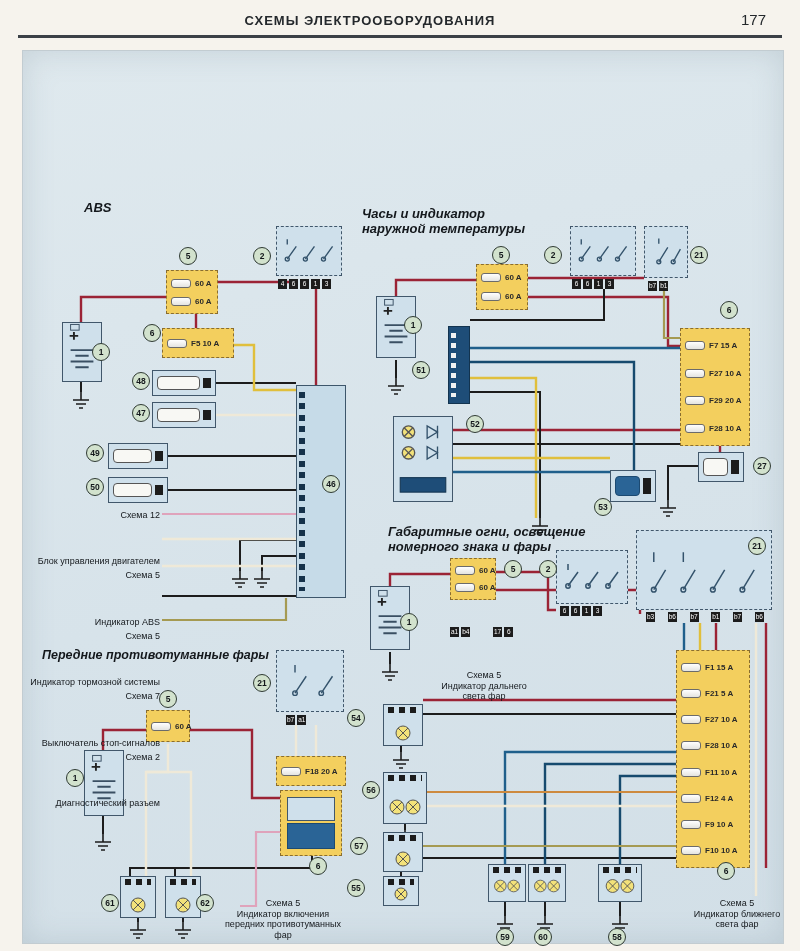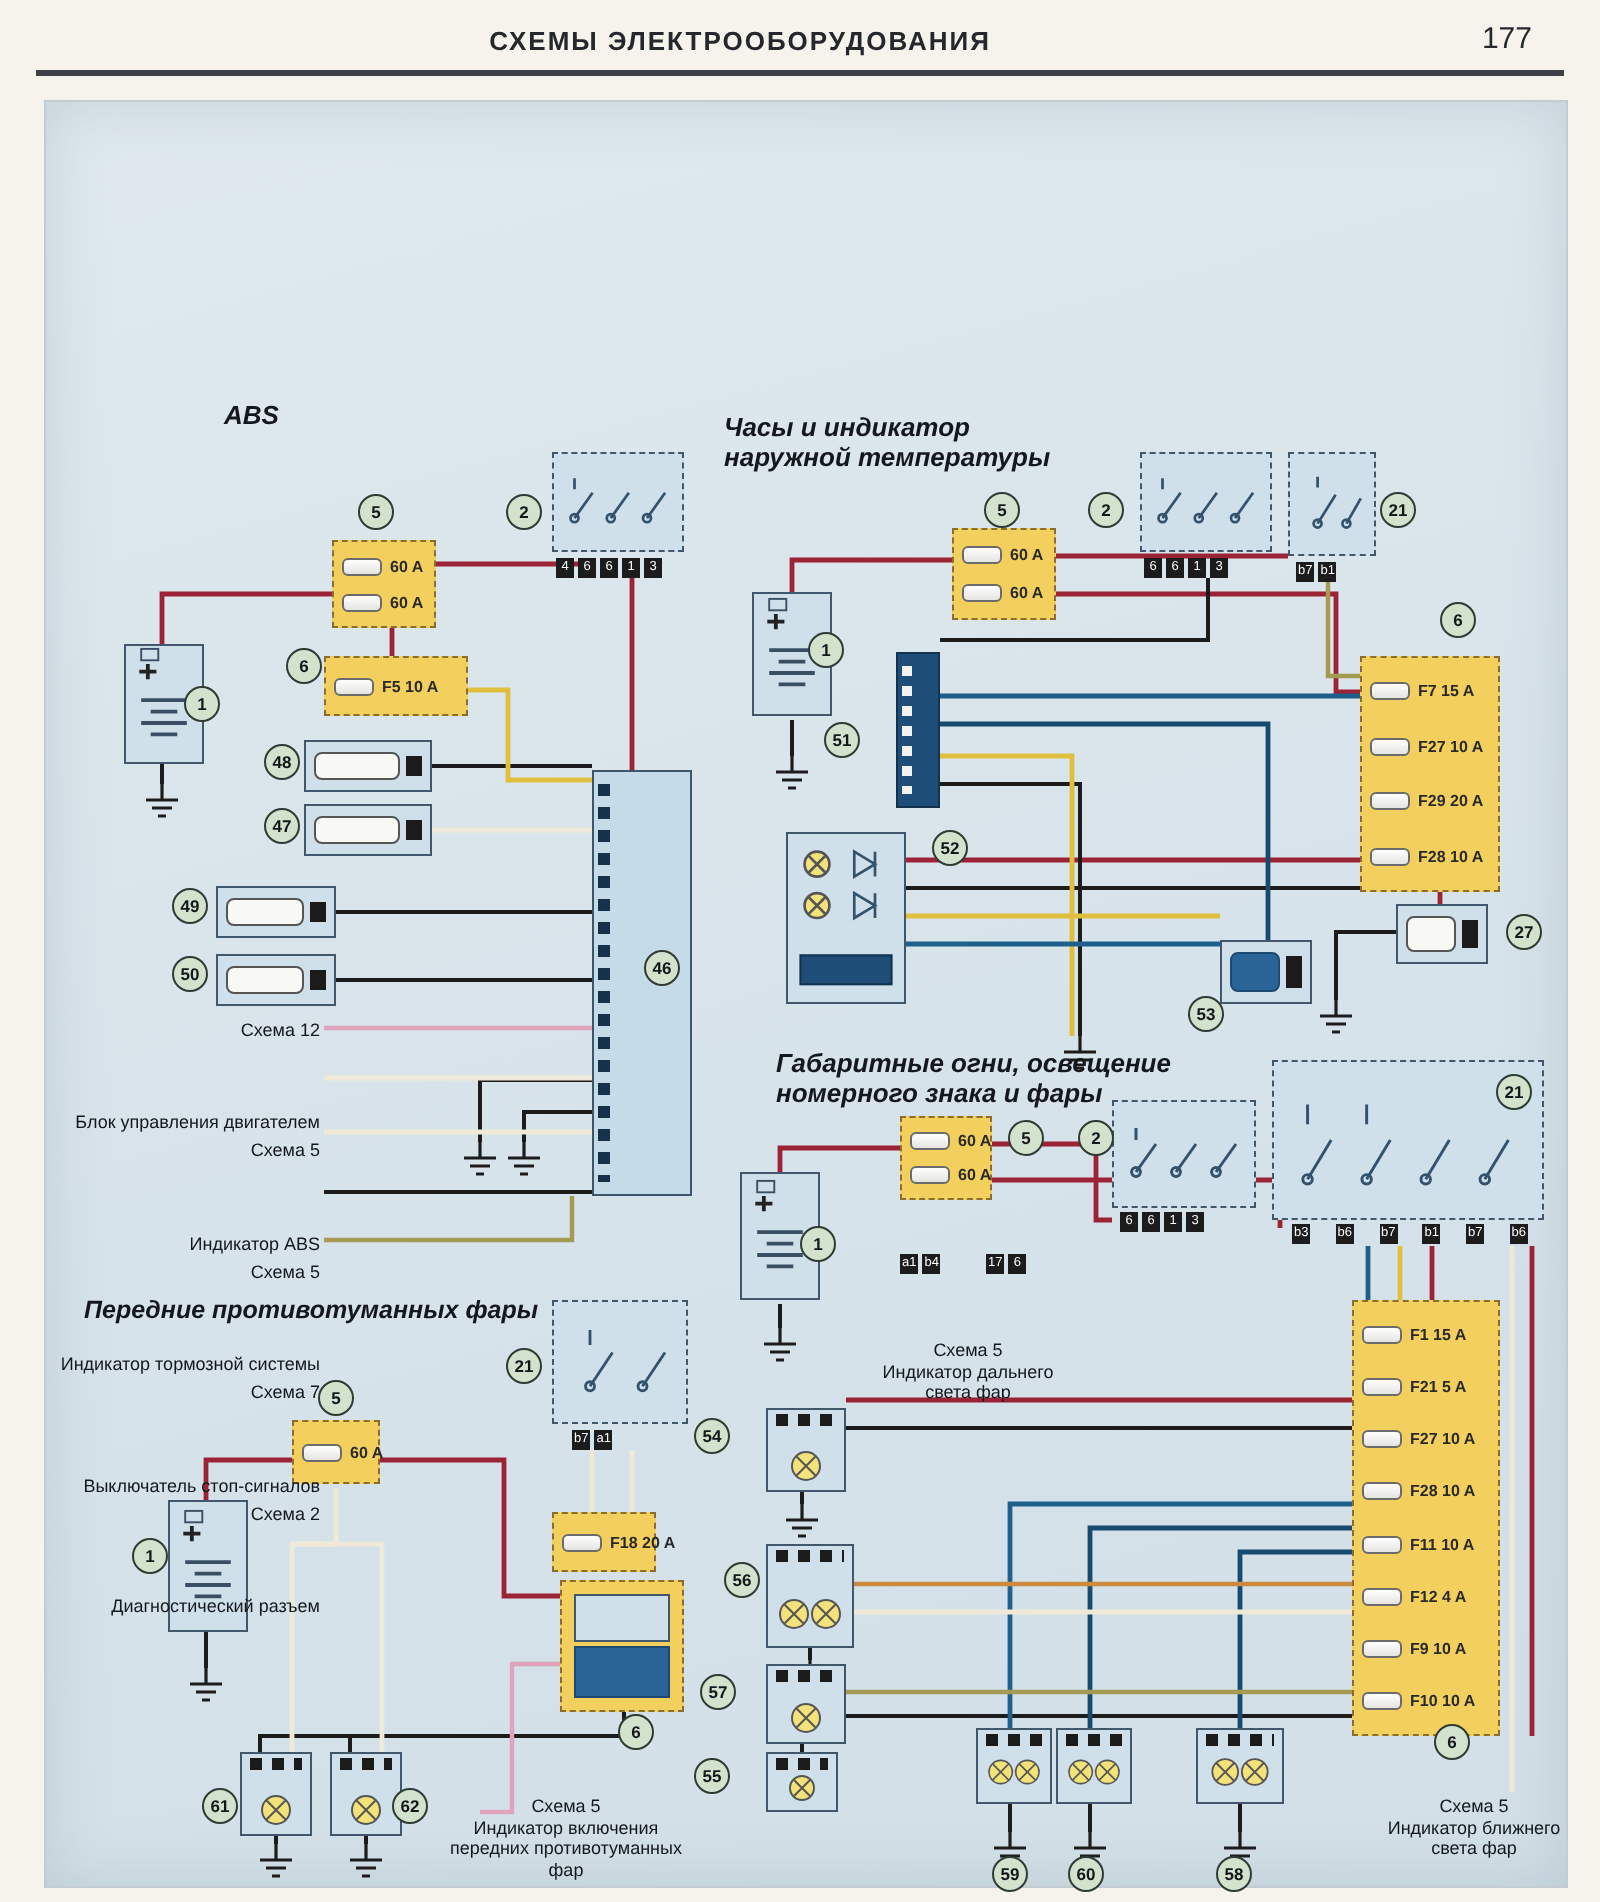--- a/index.html
+++ b/index.html
@@ -180,30 +180,30 @@
       <path d="M537 924 H553 M540 928 H550 M543 932 H547 M545 916 V924"></path>
       <path d="M612 924 H628 M615 928 H625 M618 932 H622 M620 916 V924"></path>
       <path d="M95 842 H111 M98 846 H108 M101 850 H105 M103 834 V842"></path>
       <path d="M130 930 H146 M133 934 H143 M136 938 H140 M138 922 V930"></path>
       <path d="M175 930 H191 M178 934 H188 M181 938 H185 M183 922 V930"></path>
       <path d="M393 760 H409 M396 764 H406 M399 768 H403 M401 752 V760"></path>
       <path d="M397 838 H413 M400 842 H410 M403 846 H407 M405 830 V838"></path>
     </g>
   </svg>
 
-  <div class="sec-title" style="left:84px;top:200px;margin-left:28px;">ABS</div>
+  <div class="sec-title" style="left:84px;top:200px;">ABS</div>
   <div class="sec-title" style="left:388px;top:524px;">
     <span>Габаритные огни, освещение</span>
     <span>номерного знака и фары</span>
   </div>
   <div class="sec-title" style="left:362px;top:206px;">
     <span>Часы и индикатор</span>
     <span>наружной температуры</span>
   </div>
-  <div class="sec-title" style="left:42px;top:648px;font-size:12.5px;">Передние противотуманных фары</div>
+  <div class="sec-title" style="left:42px;top:648px;font-size:12.5px;">Передние противотуманные фары</div>
 
   <div class="boxb" style="left:62px;top:322px;width:40px;height:60px;">
     <svg viewBox="0 0 40 60" width="100%" height="100%">
         <rect x="8" y="1" width="9" height="6" fill="#cfe0eb" stroke="#3a4f63"></rect>
         <path d="M7 13 h9 M11.5 9 v8" stroke="#222" stroke-width="2" fill="none"></path>
         <path d="M8 28 h24 M13 34 h14 M8 40 h24 M13 46 h14" stroke="#3a4f63" stroke-width="2" fill="none"></path>
       </svg>
   </div>
   <div class="fusebox" style="left:166px;top:270px;width:52px;height:44px;">
       <span>60 A</span>
@@ -471,21 +471,21 @@
   <div class="fusebox" style="left:146px;top:710px;width:44px;height:32px;">
       <span>60 A</span>
     </div>
   <div class="boxb" style="left:84px;top:750px;width:40px;height:66px;">
     <svg viewBox="0 0 40 60" width="100%" height="100%">
         <rect x="8" y="1" width="9" height="6" fill="#cfe0eb" stroke="#3a4f63"></rect>
         <path d="M7 13 h9 M11.5 9 v8" stroke="#222" stroke-width="2" fill="none"></path>
         <path d="M8 28 h24 M13 34 h14 M8 40 h24 M13 46 h14" stroke="#3a4f63" stroke-width="2" fill="none"></path>
       </svg>
   </div>
-  <div class="fusebox" style="left:276px;top:756px;width:52px;height:30px;">
+  <div class="fusebox" style="left:276px;top:756px;width:70px;height:30px;">
       <span>F18 20 A</span>
     </div>
   <div class="relay-fog" style="left:280px;top:790px;width:62px;height:66px;"></div>
   <div class="lampbox" style="left:120px;top:876px;width:36px;height:42px;">
     <div class="pins-top"></div>
     <svg viewBox="0 0 18 18" width="18" height="18">
         <circle cx="9" cy="9" r="7" fill="#f3e27a" stroke="#555"></circle>
         <path d="M4 4 L14 14 M14 4 L4 14" stroke="#555" fill="none"></path>
       </svg>
   </div>

